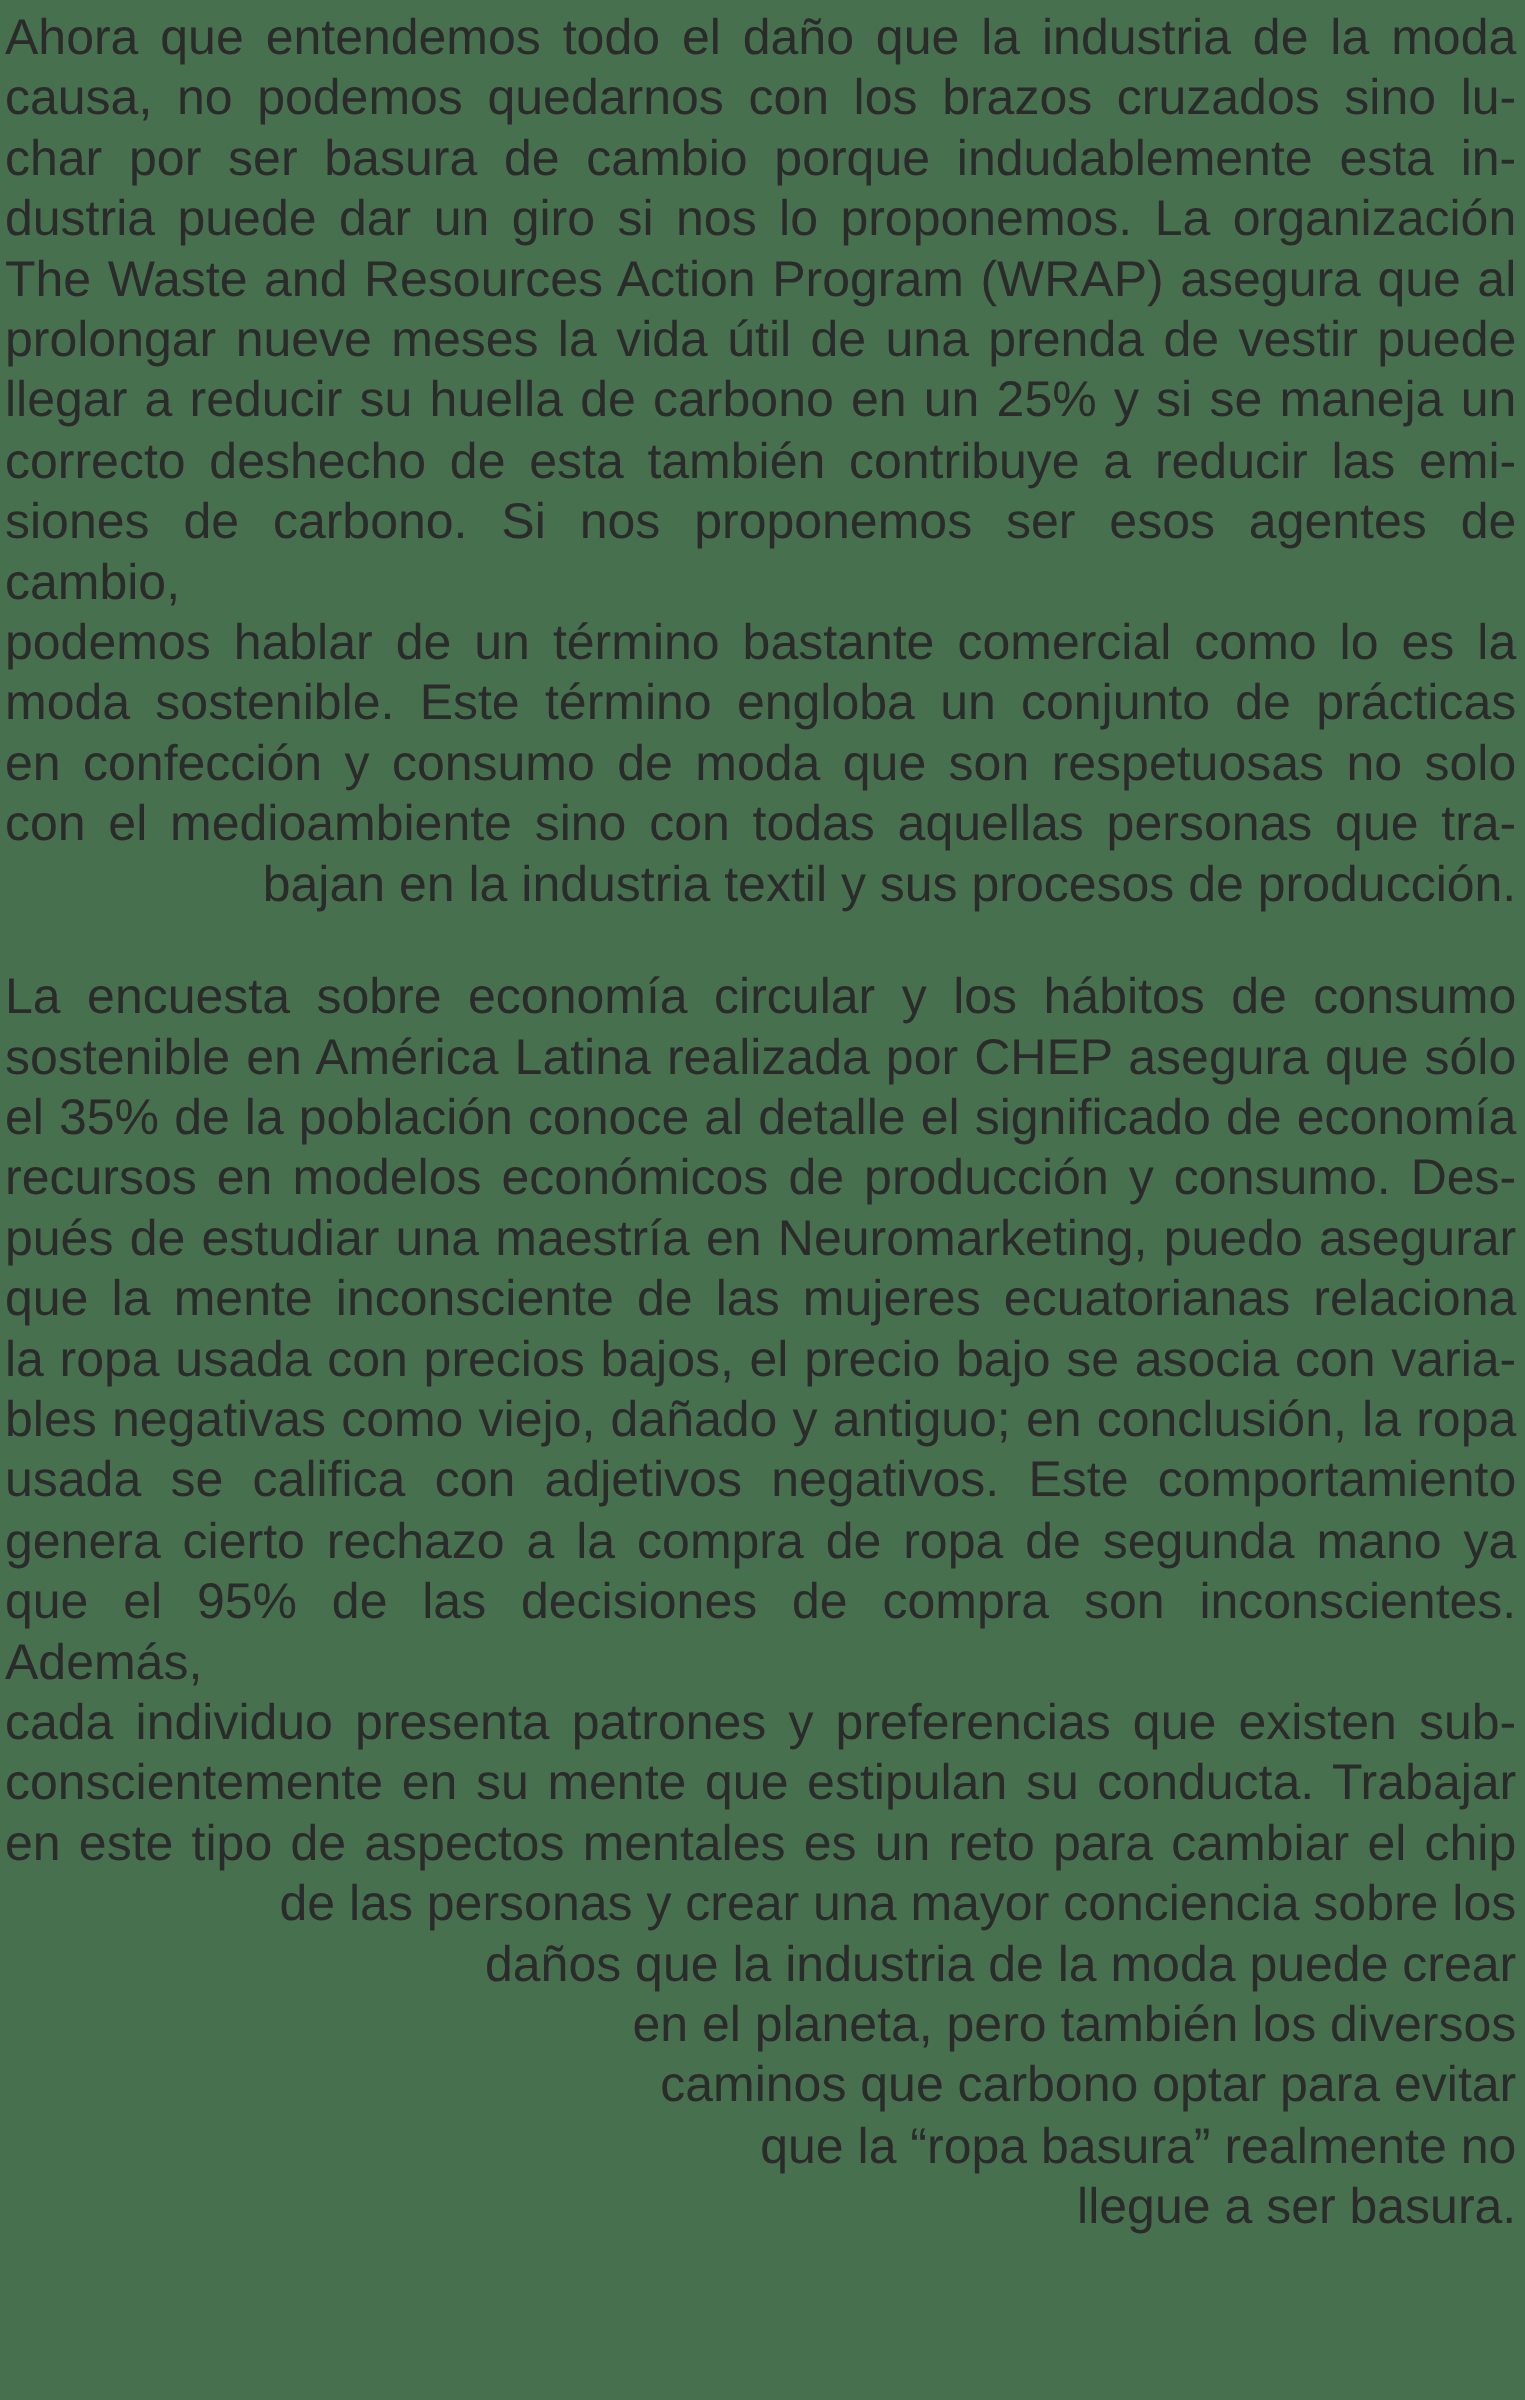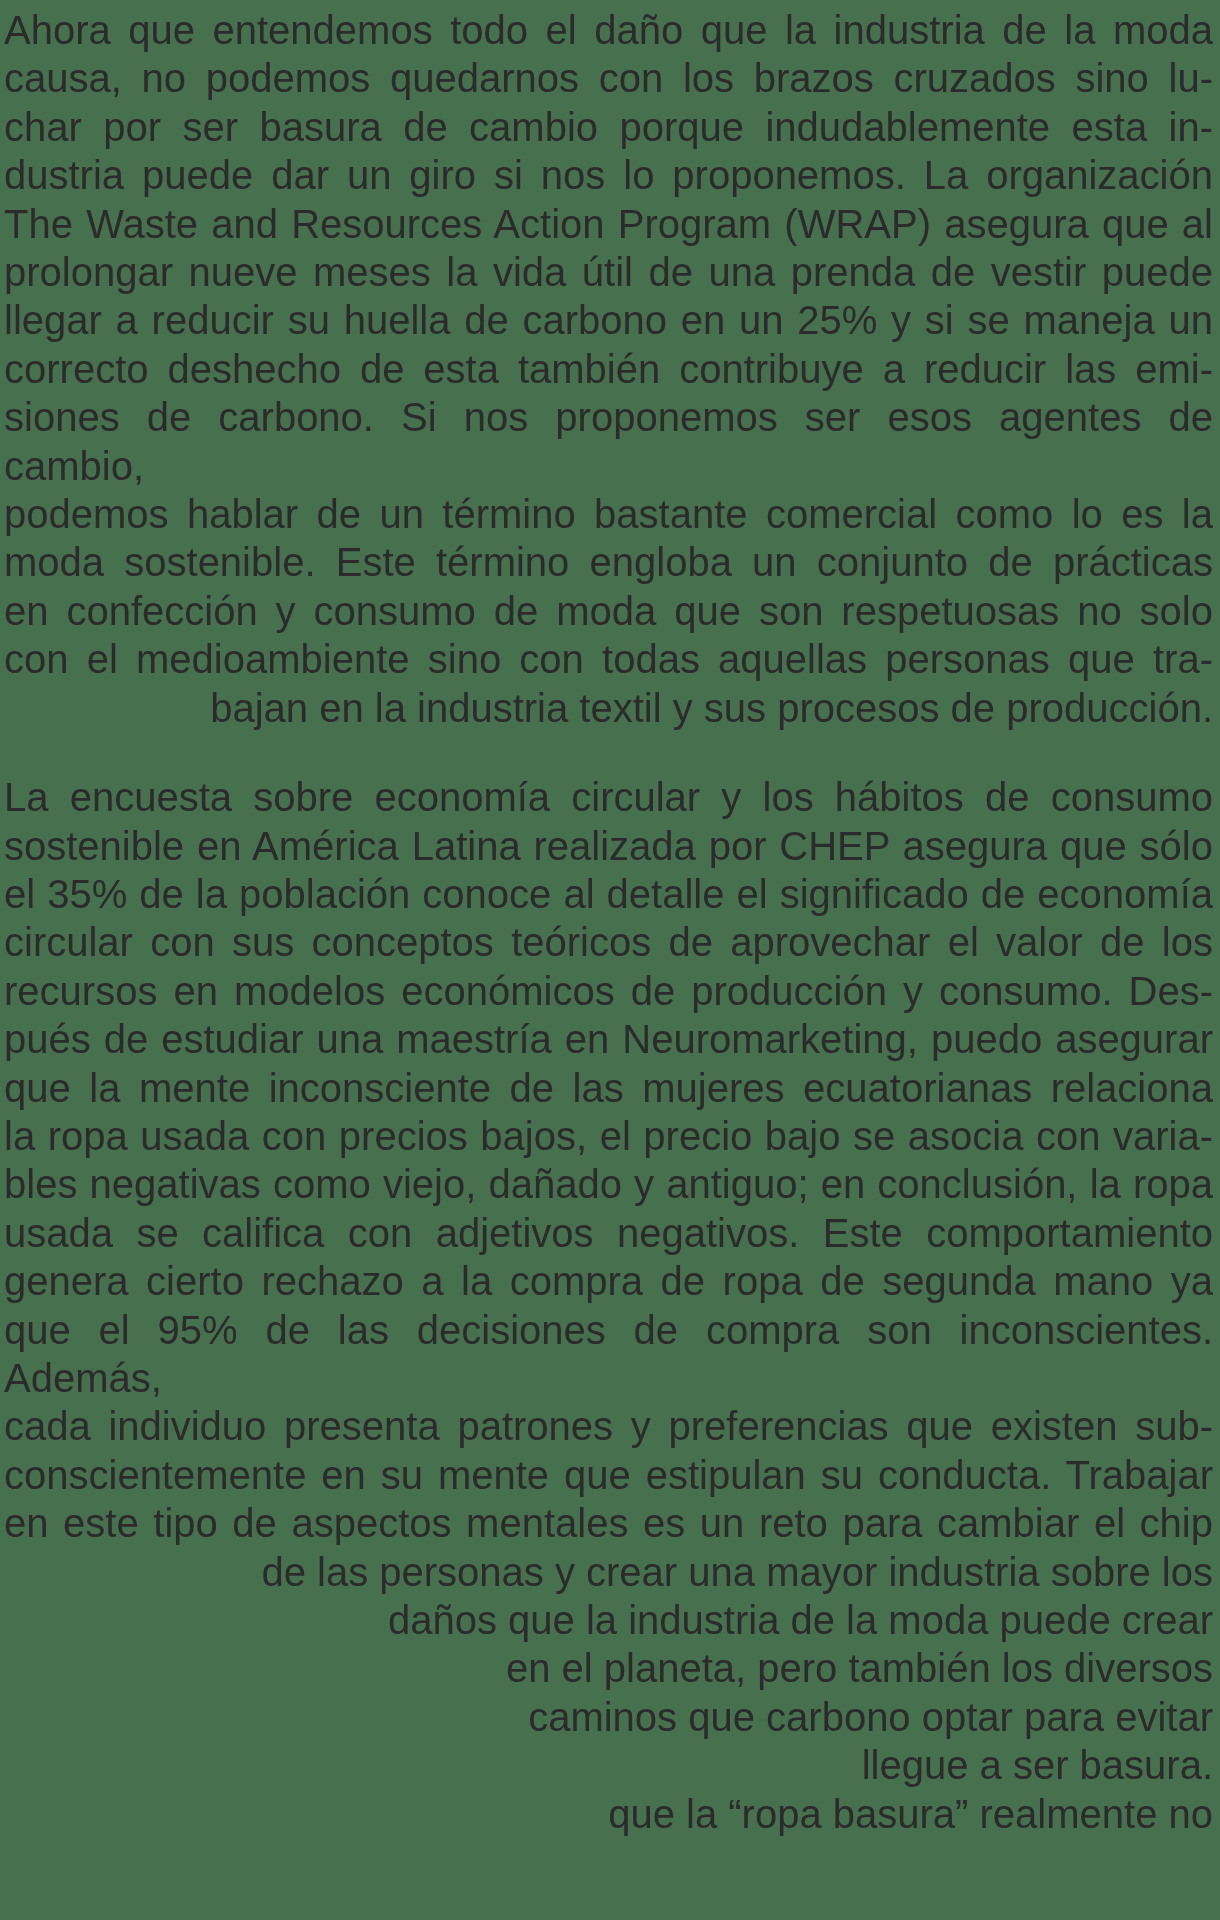--- a/index.html
+++ b/index.html
@@ -50,33 +50,32 @@
         <div class="line just">podemos hablar de un término bastante comercial como lo es la</div>
         <div class="line just">moda sostenible. Este término engloba un conjunto de prácticas</div>
         <div class="line just">en confección y consumo de moda que son respetuosas no solo</div>
         <div class="line just">con el medioambiente sino con todas aquellas personas que tra-</div>
         <div class="line">bajan en la industria textil y sus procesos de producción.</div>
       </div>
       <div class="paragraph">
         <div class="line just">La encuesta sobre economía circular y los hábitos de consumo</div>
         <div class="line just">sostenible en América Latina realizada por CHEP asegura que sólo</div>
         <div class="line just">el 35% de la población conoce al detalle el significado de economía</div>
-        <div class="line just">circular con sus conceptos teóricos de aprovechar el valor de los</div>
         <div class="line just">recursos en modelos económicos de producción y consumo. Des-</div>
         <div class="line just">pués de estudiar una maestría en Neuromarketing, puedo asegurar</div>
         <div class="line just">que la mente inconsciente de las mujeres ecuatorianas relaciona</div>
         <div class="line just">la ropa usada con precios bajos, el precio bajo se asocia con varia-</div>
         <div class="line just">bles negativas como viejo, dañado y antiguo; en conclusión, la ropa</div>
         <div class="line just">usada se califica con adjetivos negativos. Este comportamiento</div>
         <div class="line just">genera cierto rechazo a la compra de ropa de segunda mano ya</div>
         <div class="line just">que el 95% de las decisiones de compra son inconscientes. Además,</div>
         <div class="line just">cada individuo presenta patrones y preferencias que existen sub-</div>
         <div class="line just">conscientemente en su mente que estipulan su conducta. Trabajar</div>
         <div class="line just">en este tipo de aspectos mentales es un reto para cambiar el chip</div>
-        <div class="line">de las personas y crear una mayor industria sobre los</div>
+        <div class="line">de las personas y crear una mayor conciencia sobre los</div>
         <div class="line">daños que la industria de la moda puede crear</div>
         <div class="line">en el planeta, pero también los diversos</div>
         <div class="line">caminos que carbono optar para evitar</div>
+        <div class="line">que la “ropa basura” realmente no</div>
         <div class="line">llegue a ser basura.</div>
-        <div class="line">que la “ropa basura” realmente no</div>
       </div>
     </div>
 </div>
 
 </body></html>

